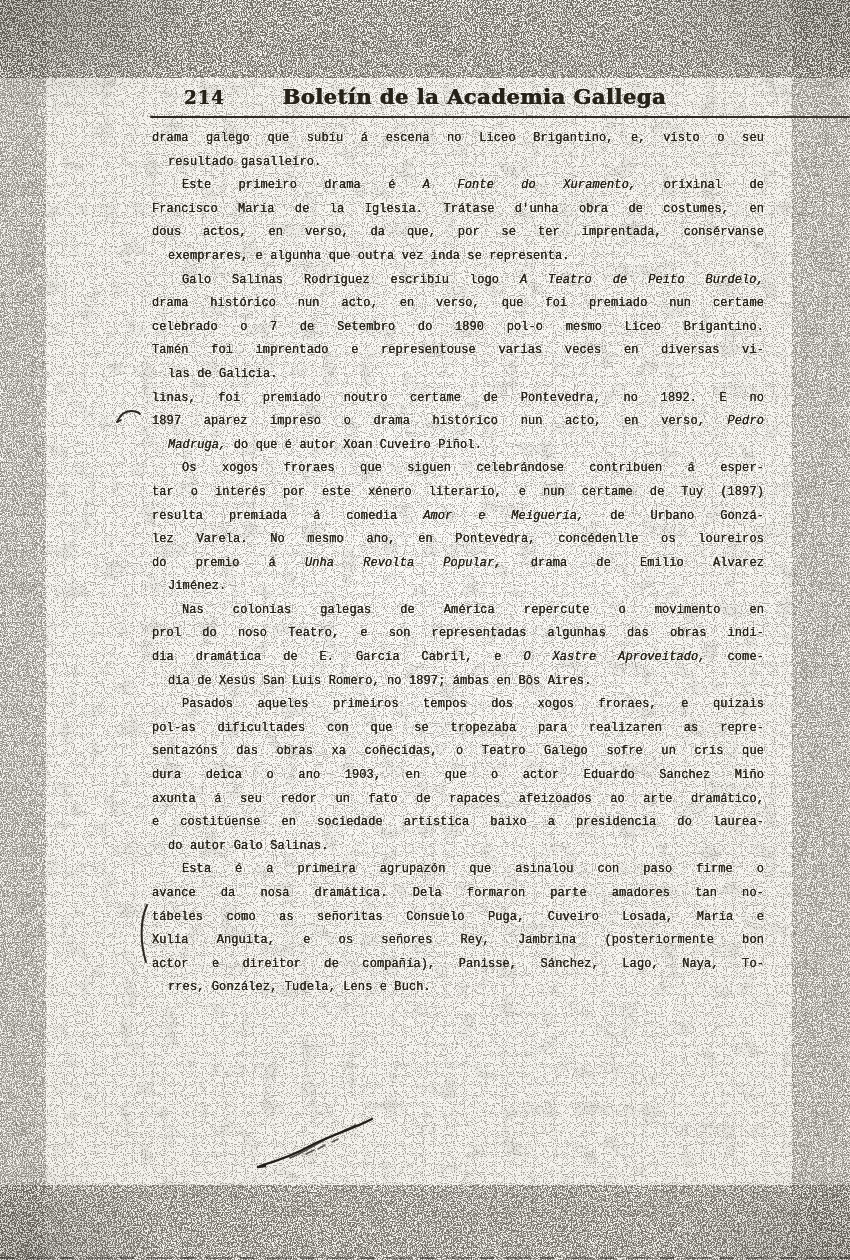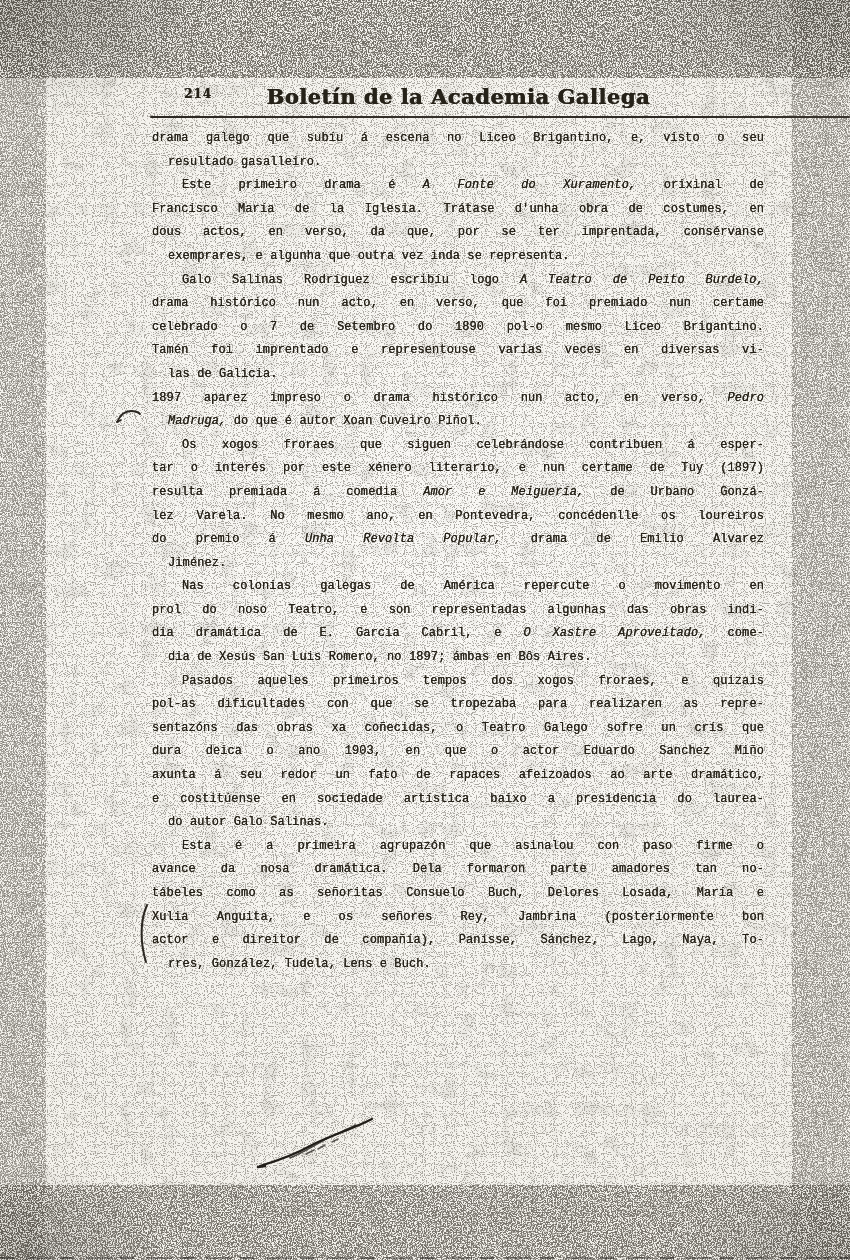--- a/index.html
+++ b/index.html
@@ -12,25 +12,25 @@
       radial-gradient(ellipse 120% 90% at 50% 45%, rgba(255,255,255,0.5), rgba(0,0,0,0) 60%),
       var(--paper,#f4f2ec);
     overflow:hidden;
     font-family:"DejaVu Serif","Liberation Serif",serif;
     color:var(--ink,#262219);
   }
   
   .header{position:absolute;top:84px;left:152px;width:612px;height:30px;}
   .pagenum{
     position:absolute;left:32px;top:3px;
-    font-size:12px;font-weight:bold;letter-spacing:1px;
+    font-size:18px;font-weight:bold;letter-spacing:1px;
     text-shadow:0.4px 0 currentColor;
   }
   .journal-title{
-    position:absolute;left:0;top:0;width:100%;
+    position:absolute;left:16px;top:0;width:100%;
     text-align:center;
     font-size:21px;font-weight:bold;letter-spacing:0.5px;
     text-shadow:0.7px 0 currentColor;
   }
   .head-rule{
     position:absolute;top:116px;left:150px;right:0;height:2px;
     background:linear-gradient(to right,#2b2722 0%,#35302a 40%,#2b2722 75%,#3a352e 100%);
     border-radius:1px;
   }
   
@@ -117,20 +117,21 @@
         <div class="ln last">exemprares, e algunha que outra vez inda se representa.</div>
       </div>
       <div class="para">
         <div class="ln first">Galo Salinas Rodríguez escribíu logo <i>A Teatro de Peito Burdelo,</i></div>
         <div class="ln">drama histórico nun acto, en verso, que foi premiado nun certame</div>
         <div class="ln">celebrado o 7 de Setembro do 1890 pol-o mesmo Liceo Brigantino.</div>
         <div class="ln">Tamén foi imprentado e representouse varias veces en diversas vi-</div>
         <div class="ln last">las de Galicia.</div>
       </div>
       <div class="para">
+        <div class="ln">linas, foi premiado noutro certame de Pontevedra, no 1892. E no</div>
         <div class="ln">1897 aparez impreso o drama histórico nun acto, en verso, <i>Pedro</i></div>
         <div class="ln last"><i>Madruga,</i> do que é autor Xoan Cuveiro Piñol.</div>
       </div>
       <div class="para">
         <div class="ln first">Os xogos froraes que siguen celebrándose contribuen á esper-</div>
         <div class="ln">tar o interés por este xénero literario, e nun certame de Tuy (1897)</div>
         <div class="ln">resulta premiada á comedia <i>Amor e Meiguería,</i> de Urbano Gonzá-</div>
         <div class="ln">lez Varela. No mesmo ano, en Pontevedra, concédenlle os loureiros</div>
         <div class="ln">do premio á <i>Unha Revolta Popular,</i> drama de Emilio Alvarez</div>
         <div class="ln last">Jiménez.</div>
@@ -146,21 +147,21 @@
         <div class="ln">pol-as dificultades con que se tropezaba para realizaren as repre-</div>
         <div class="ln">sentazóns das obras xa coñecidas, o Teatro Galego sofre un crís que</div>
         <div class="ln">dura deica o ano 1903, en que o actor Eduardo Sanchez Miño</div>
         <div class="ln">axunta á seu redor un fato de rapaces afeizoados ao arte dramático,</div>
         <div class="ln">e costitúense en sociedade artística baixo a presidencia do laurea-</div>
         <div class="ln last">do autor Galo Salinas.</div>
       </div>
       <div class="para">
         <div class="ln first">Esta é a primeira agrupazón que asinalou con paso firme o</div>
         <div class="ln">avance da nosa dramática. Dela formaron parte amadores tan no-</div>
-        <div class="ln">tábeles como as señoritas Consuelo Buch, Delores Losada, María e</div>
+        <div class="ln">tábeles como as señoritas Consuelo Puga, Cuveiro Losada, María e</div>
         <div class="ln">Xulia Anguita, e os señores Rey, Jambrina (posteriormente bon</div>
         <div class="ln">actor e direitor de compañía), Panisse, Sánchez, Lago, Naya, To-</div>
         <div class="ln last">rres, González, Tudela, Lens e Buch.</div>
       </div>
     </main>
 
   <svg class="pen" style="left:114px;top:403px;" width="34" height="26" aria-hidden="true">
     <path d="M3 19 Q 8 8 17 8 Q 23 8 26 11" fill="none" stroke="#2a2620" stroke-width="1.8" stroke-linecap="round"></path>
     <path d="M3 19 l 4 -2" fill="none" stroke="#2a2620" stroke-width="1.6" stroke-linecap="round"></path>
   </svg>

